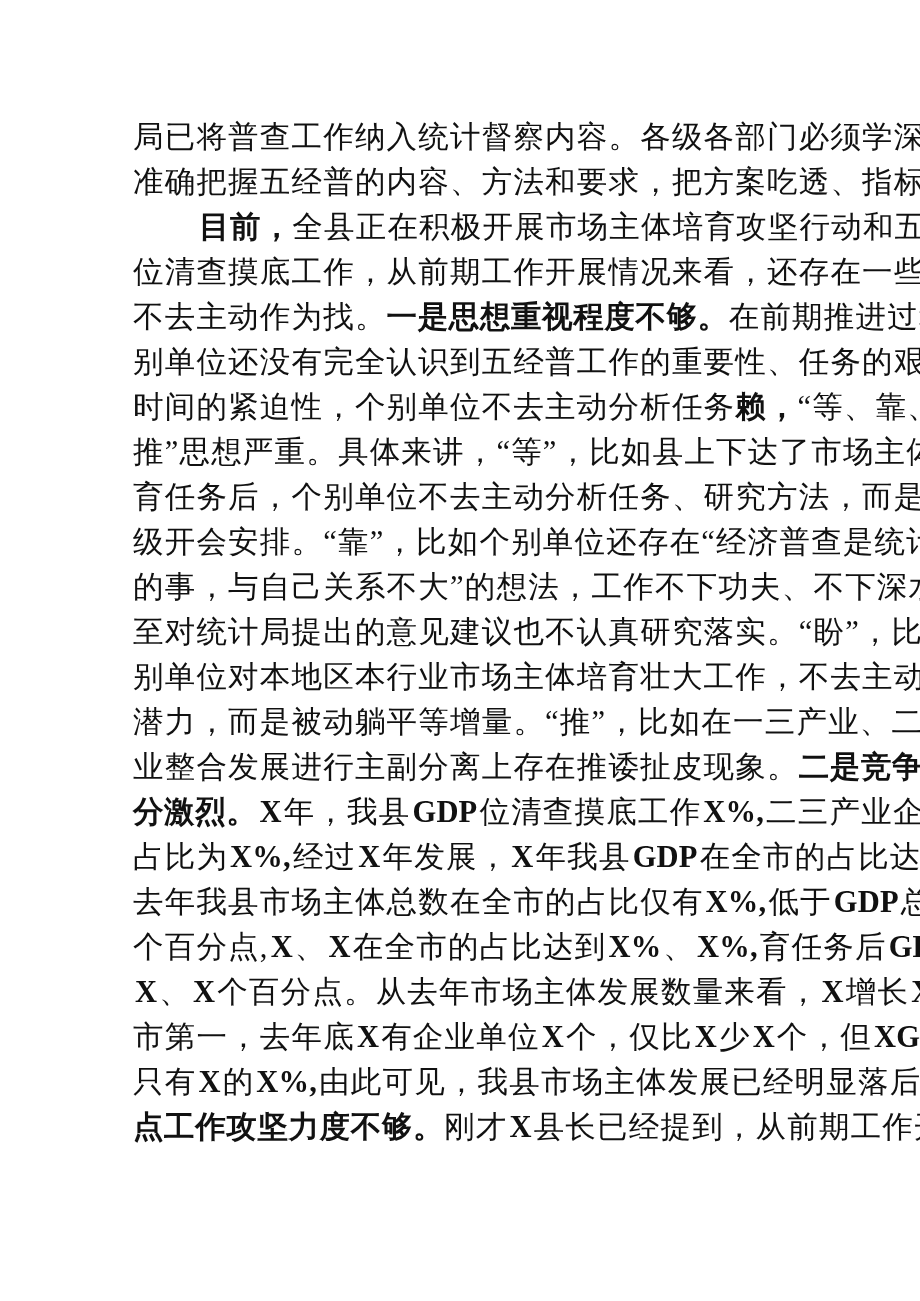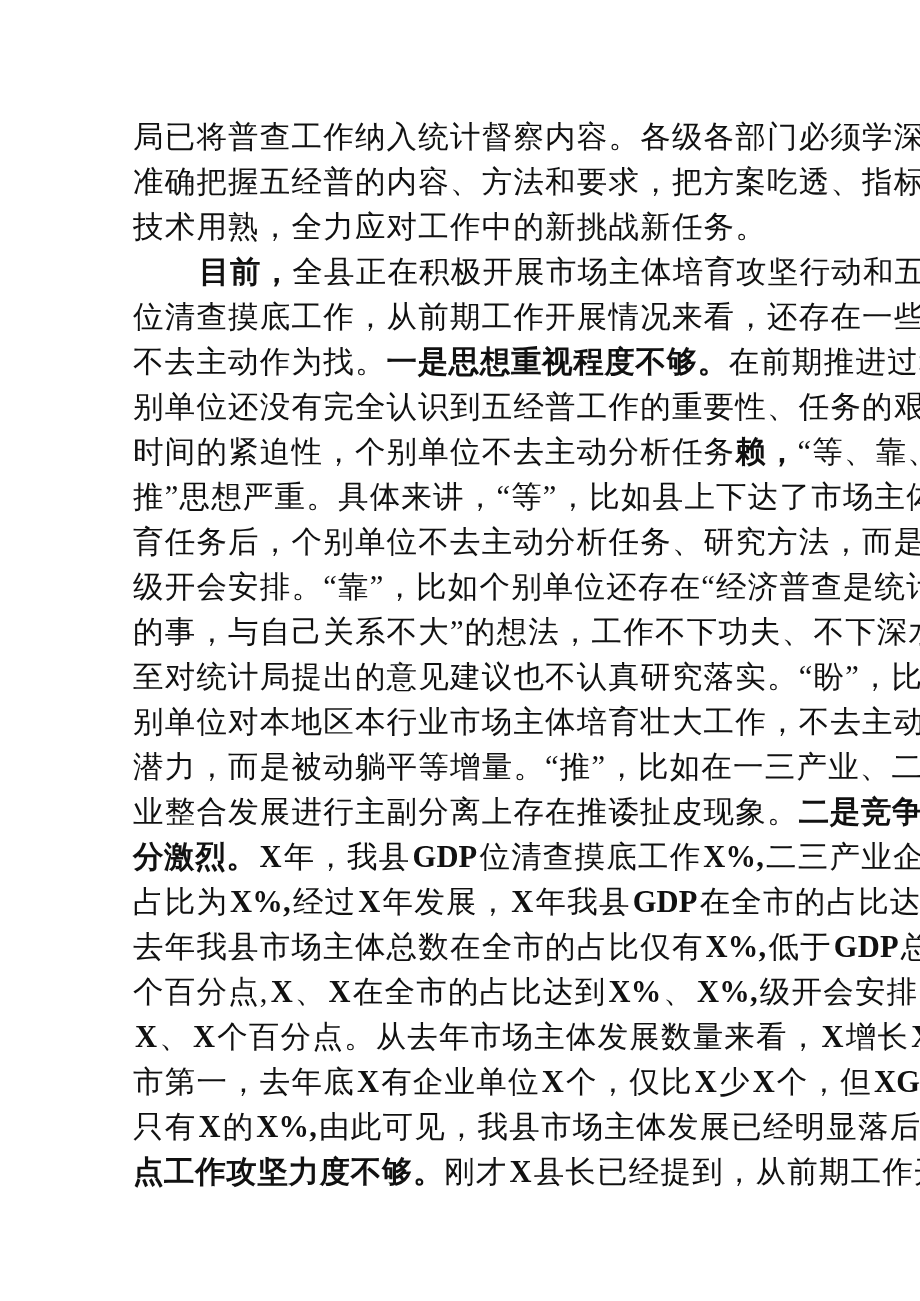--- a/index.html
+++ b/index.html
@@ -63,36 +63,35 @@
     padding: 0 2px;
   }
 </style>
 </head>
 <body>
 
 <div class="page">
   <div class="doc-body" id="doc-body">
       <div class="line"><span class="cn">局已将普查工作纳入统计督察内容。各级各部门必须学深悟透、</span></div>
       <div class="line"><span class="cn">准确把握五经普的内容、方法和要求，把方案吃透、指标弄清、</span></div>
-      <div class="line"><span class="cn">技术用熟，全力应对工作中的新挑战新任务。</span></div>
       <div class="line indent"><span class="cn b">目前，</span><span class="cn">全县正在积极开展市场主体培育攻坚行动和五经普单</span></div>
       <div class="line"><span class="cn">位清查摸底工作，从前期工作开展情况来看，还存在一些急需高</span></div>
       <div class="line"><span class="cn">不去主动作为找。</span><span class="cn b">一是思想重视程度不够。</span><span class="cn">在前期推进过程中，个</span></div>
       <div class="line"><span class="cn">别单位还没有完全认识到五经普工作的重要性、任务的艰巨性、</span></div>
       <div class="line"><span class="cn">时间的紧迫性，个别单位不去主动分析任务</span><span class="cn b">赖，</span><span class="cn">“等、靠、盼、</span></div>
       <div class="line"><span class="cn">推”思想严重。具体来讲，“等”，比如县上下达了市场主体培</span></div>
       <div class="line"><span class="cn">育任务后，个别单位不去主动分析任务、研究方法，而是在等上</span></div>
       <div class="line"><span class="cn">级开会安排。“靠”，比如个别单位还存在“经济普查是统计局</span></div>
       <div class="line"><span class="cn">的事，与自己关系不大”的想法，工作不下功夫、不下深水，甚</span></div>
       <div class="line"><span class="cn">至对统计局提出的意见建议也不认真研究落实。“盼”，比如个</span></div>
       <div class="line"><span class="cn">别单位对本地区本行业市场主体培育壮大工作，不去主动作为找</span></div>
       <div class="line"><span class="cn">潜力，而是被动躺平等增量。“推”，比如在一三产业、二三产</span></div>
       <div class="line"><span class="cn">业整合发展进行主副分离上存在推诿扯皮现象。</span><span class="cn b">二是竞争态势十</span></div>
       <div class="line"><span class="cn b">分激烈。</span><span class="lat">X</span><span class="cn">年，我县</span><span class="lat">GDP</span><span class="cn">位清查摸底工作</span><span class="lat">X%,</span><span class="cn">二三产业企业法人数</span></div>
       <div class="line"><span class="cn">占比为</span><span class="lat">X%,</span><span class="cn">经过</span><span class="lat">X</span><span class="cn">年发展，</span><span class="lat">X</span><span class="cn">年我县</span><span class="lat">GDP</span><span class="cn">在全市的占比达到</span></div>
       <div class="line"><span class="cn">去年我县市场主体总数在全市的占比仅有</span><span class="lat">X%,</span><span class="cn">低于</span><span class="lat">GDP</span><span class="cn">总量占比</span></div>
-      <div class="line"><span class="cn">个百分点,</span><span class="lat">X</span><span class="cn">、</span><span class="lat">X</span><span class="cn">在全市的占比达到</span><span class="lat">X%</span><span class="cn">、</span><span class="lat">X%,</span><span class="cn">级开会安排</span><span class="lat">GDP</span></div>
+      <div class="line"><span class="cn">个百分点,</span><span class="lat">X</span><span class="cn">、</span><span class="lat">X</span><span class="cn">在全市的占比达到</span><span class="lat">X%</span><span class="cn">、</span><span class="lat">X%,</span><span class="cn">育任务后</span><span class="lat">GDP</span></div>
       <div class="line"><span class="lat">X</span><span class="cn">、</span><span class="lat">X</span><span class="cn">个百分点。从去年市场主体发展数量来看，</span><span class="lat">X</span><span class="cn">增长</span><span class="lat">X%</span></div>
       <div class="line"><span class="cn">市第一，去年底</span><span class="lat">X</span><span class="cn">有企业单位</span><span class="lat">X</span><span class="cn">个，仅比</span><span class="lat">X</span><span class="cn">少</span><span class="lat">X</span><span class="cn">个，但</span><span class="lat">XGDP</span></div>
       <div class="line"><span class="cn">只有</span><span class="lat">X</span><span class="cn">的</span><span class="lat">X%,</span><span class="cn">由此可见，我县市场主体发展已经明显落后。三</span></div>
       <div class="line"><span class="cn b">点工作攻坚力度不够。</span><span class="cn">刚才</span><span class="lat">X</span><span class="cn">县长已经提到，从前期工作开展情</span></div>
     </div>
 </div>
 
 </body></html>

